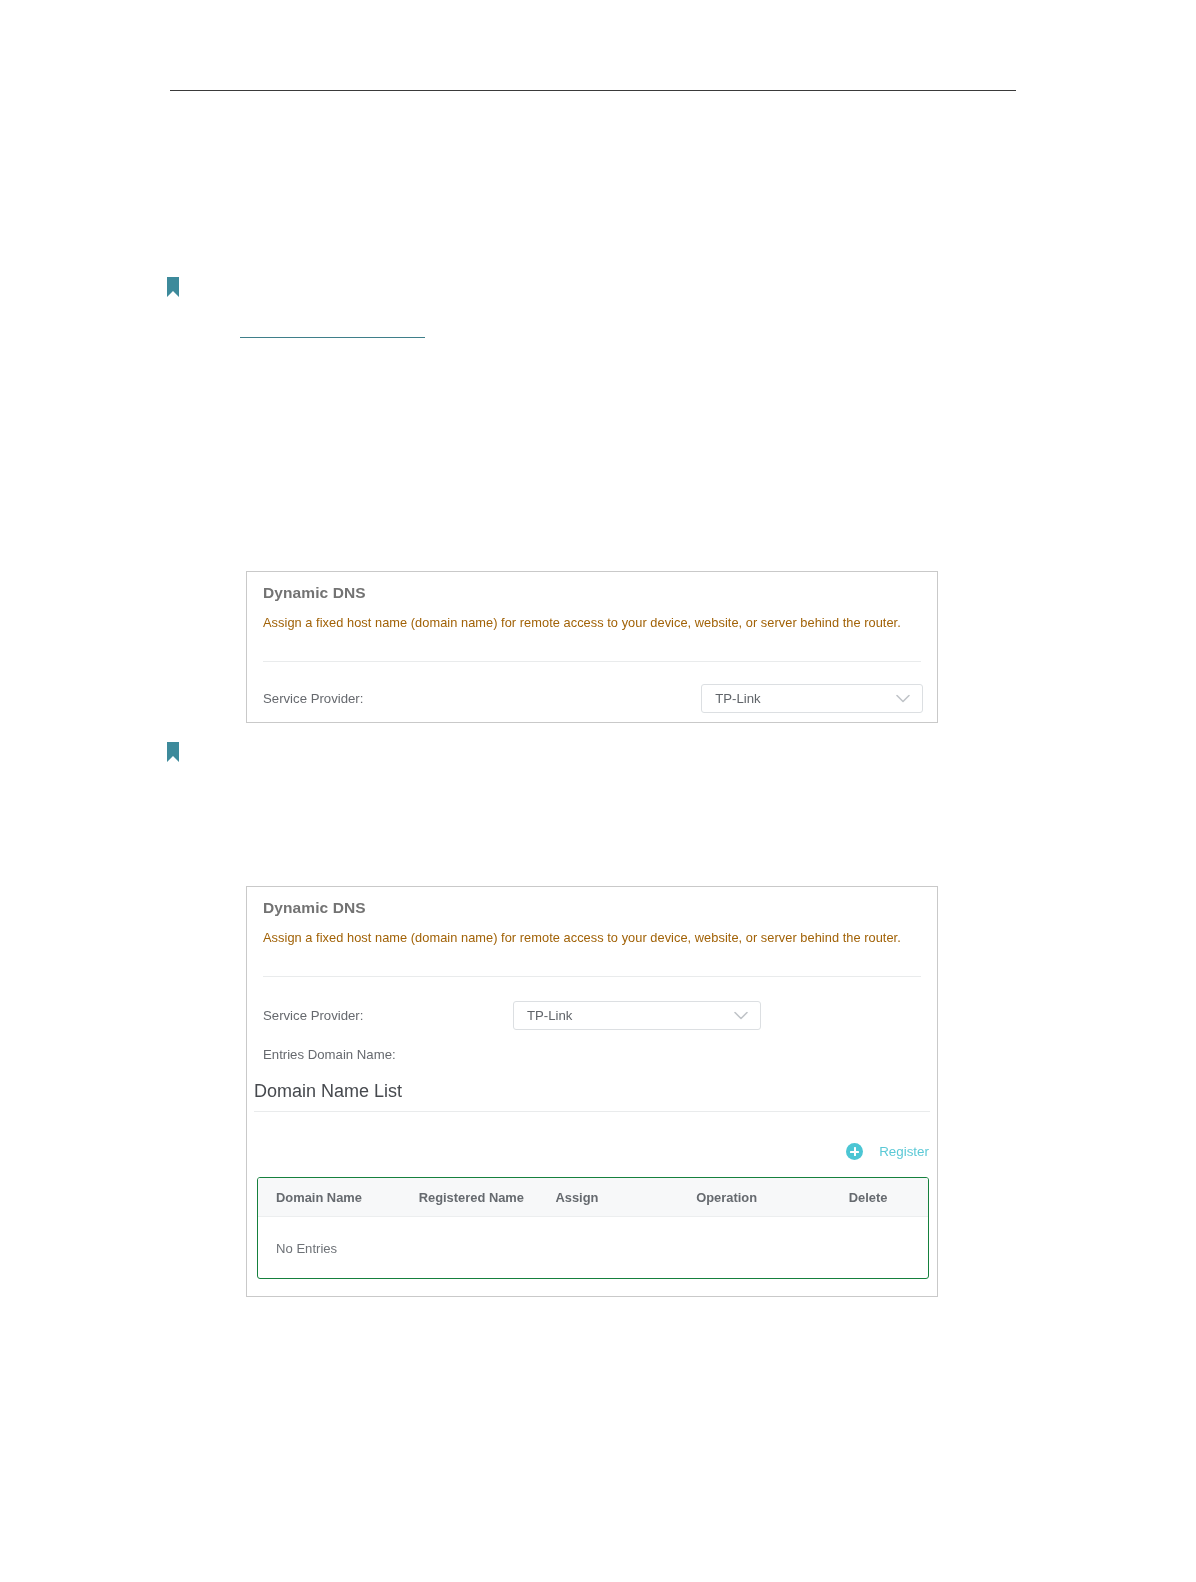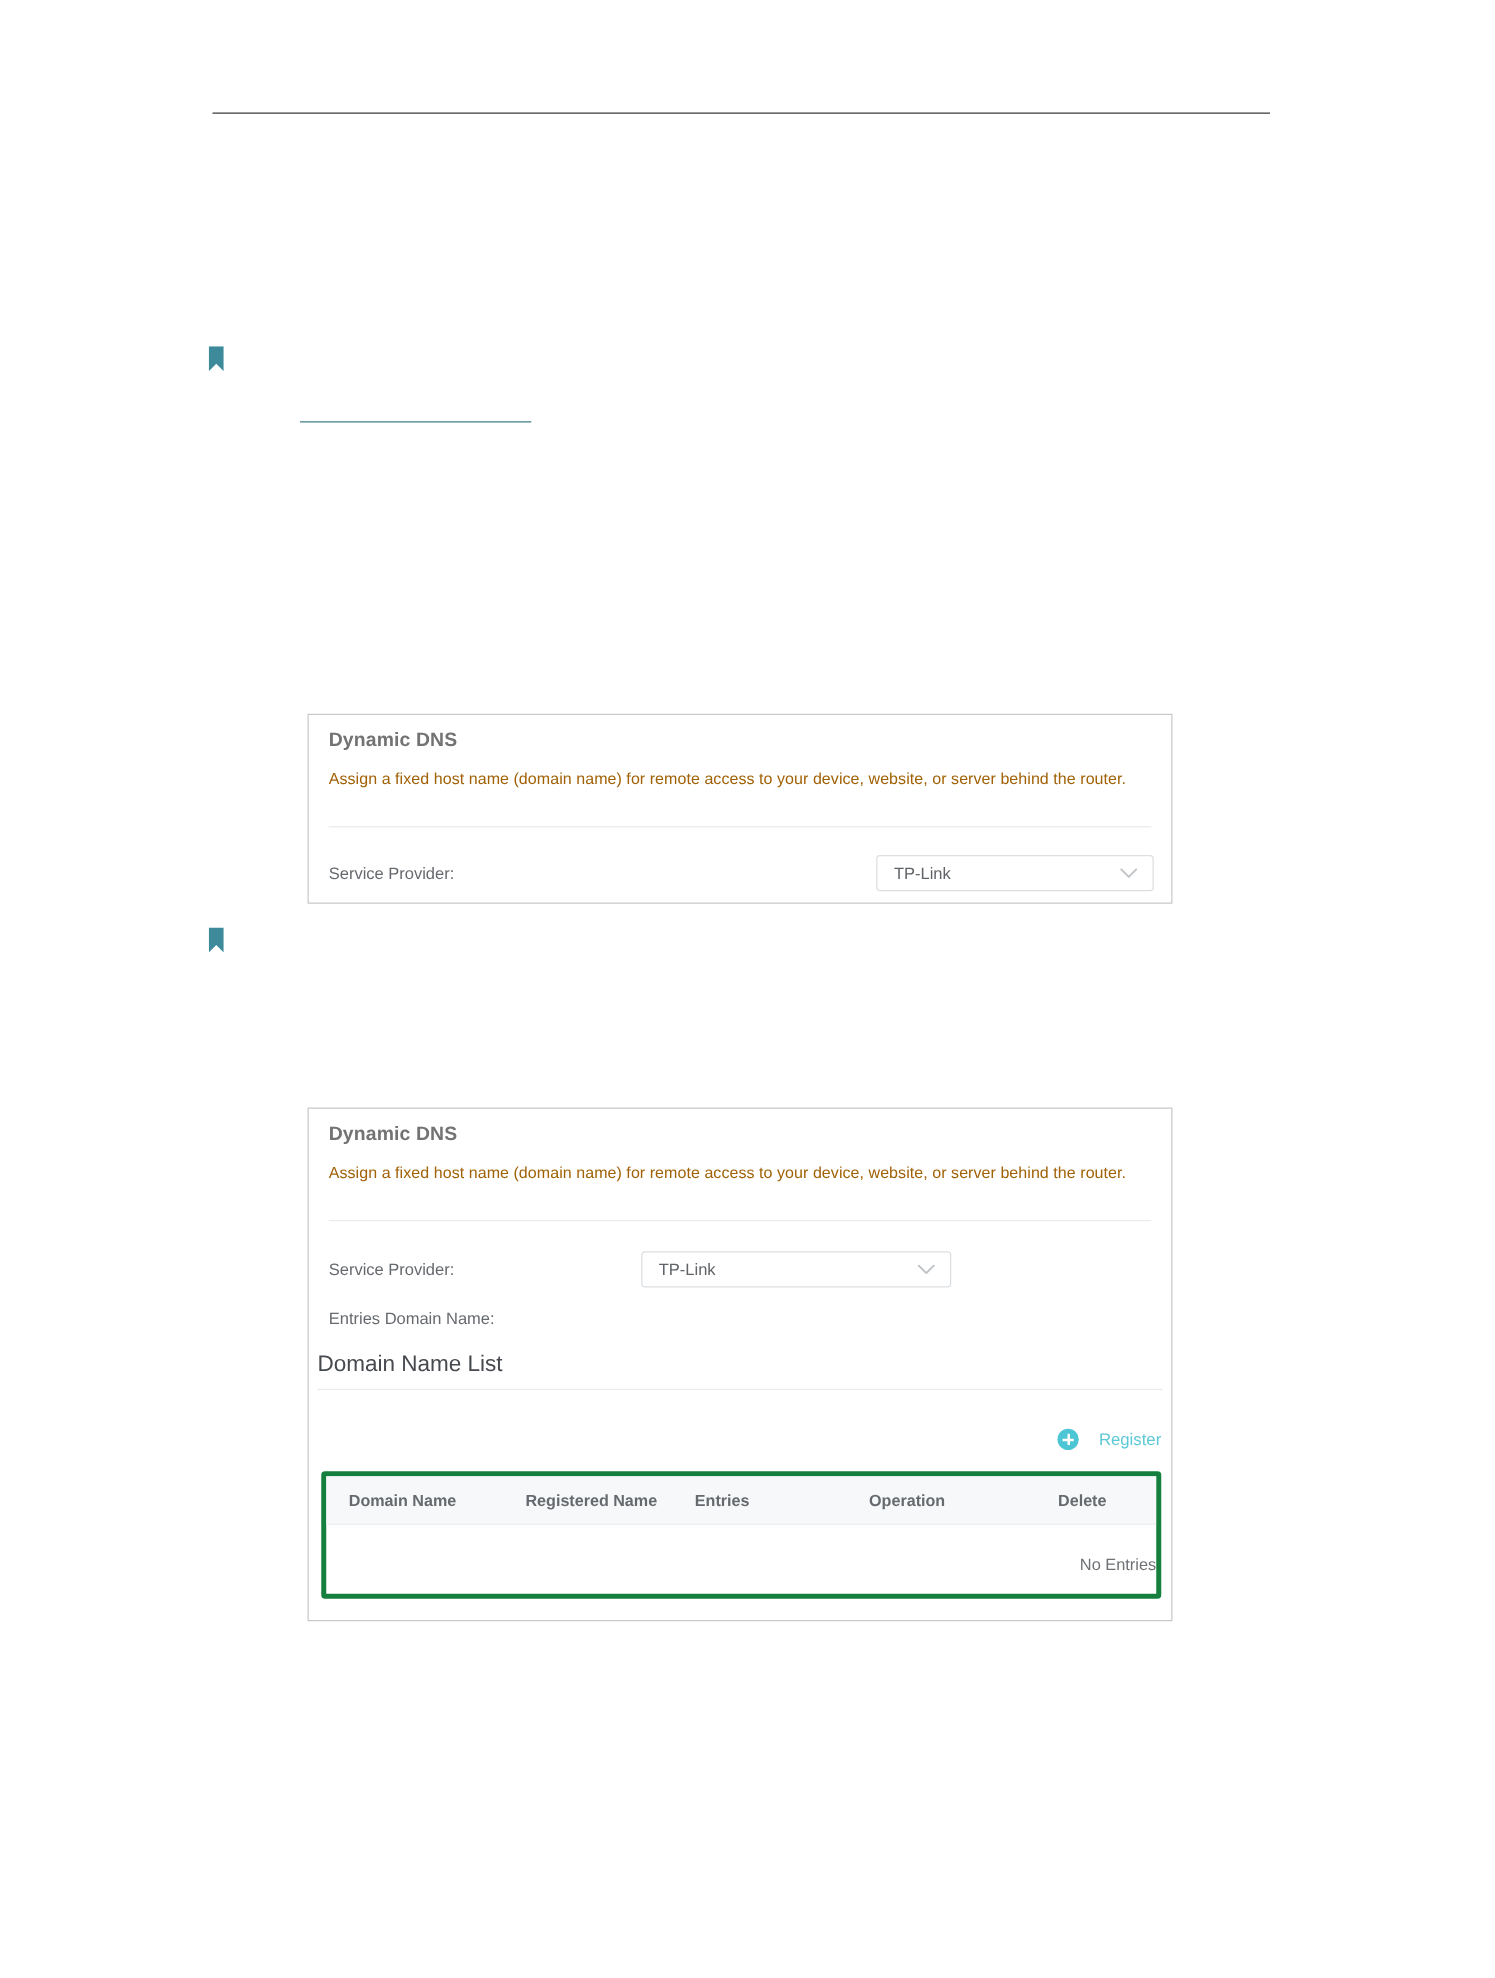--- a/index.html
+++ b/index.html
@@ -137,21 +137,21 @@
   .plus-circle::after  { top: 4px; bottom: 4px; left: 7.6px; width: 2.1px; }
   .register-label {
     font-size: 13.4px;
     color: #5cc9d6;
   }
 
   
   .ui-table {
     position: absolute;
     box-sizing: border-box;
-    border: 4px solid #15803d;
+    border: 1px solid #15803d;
     border-radius: 3px;
     background: #fff;
     overflow: hidden;
   }
   .tbl-head {
     display: flex;
     align-items: center;
     height: 38px;
     background: #f7f8f9;
     border-bottom: 1px solid #eceeef;
@@ -159,21 +159,20 @@
   .tbl-head .th {
     font-size: 12.9px;
     font-weight: bold;
     color: #666a6f;
     white-space: nowrap;
   }
   .tbl-body {
     height: 63px;
     display: flex;
     align-items: center;
-    justify-content: flex-end;
   }
   .tbl-empty {
     font-size: 13.1px;
     color: #6e7277;
   }
 </style>
 </head>
 <body>
 
 <div class="page-rule"></div>
@@ -248,21 +247,21 @@
 
   <div class="register-link" style="right:8px; top:256px;gap:16px;">
     <span class="plus-circle"></span>
     <span class="register-label">Register</span>
   </div>
 
   <div class="ui-table" style="left:10px; top:290px; width:672px; height:102px;">
     <div class="tbl-head">
       <div class="th" style="width:144px; padding-left:18px;">Domain Name</div>
       <div class="th" style="width:138px;">Registered Name</div>
-      <div class="th" style="width:142px;">Entries</div>
+      <div class="th" style="width:142px;">Assign</div>
       <div class="th" style="width:154px;">Operation</div>
       <div class="th" style="width:80px;">Delete</div>
     </div>
     <div class="tbl-body">
       <div class="tbl-empty" style="padding-left:18px;">No Entries</div>
     </div>
   </div>
 </div>
 
 </body></html>

